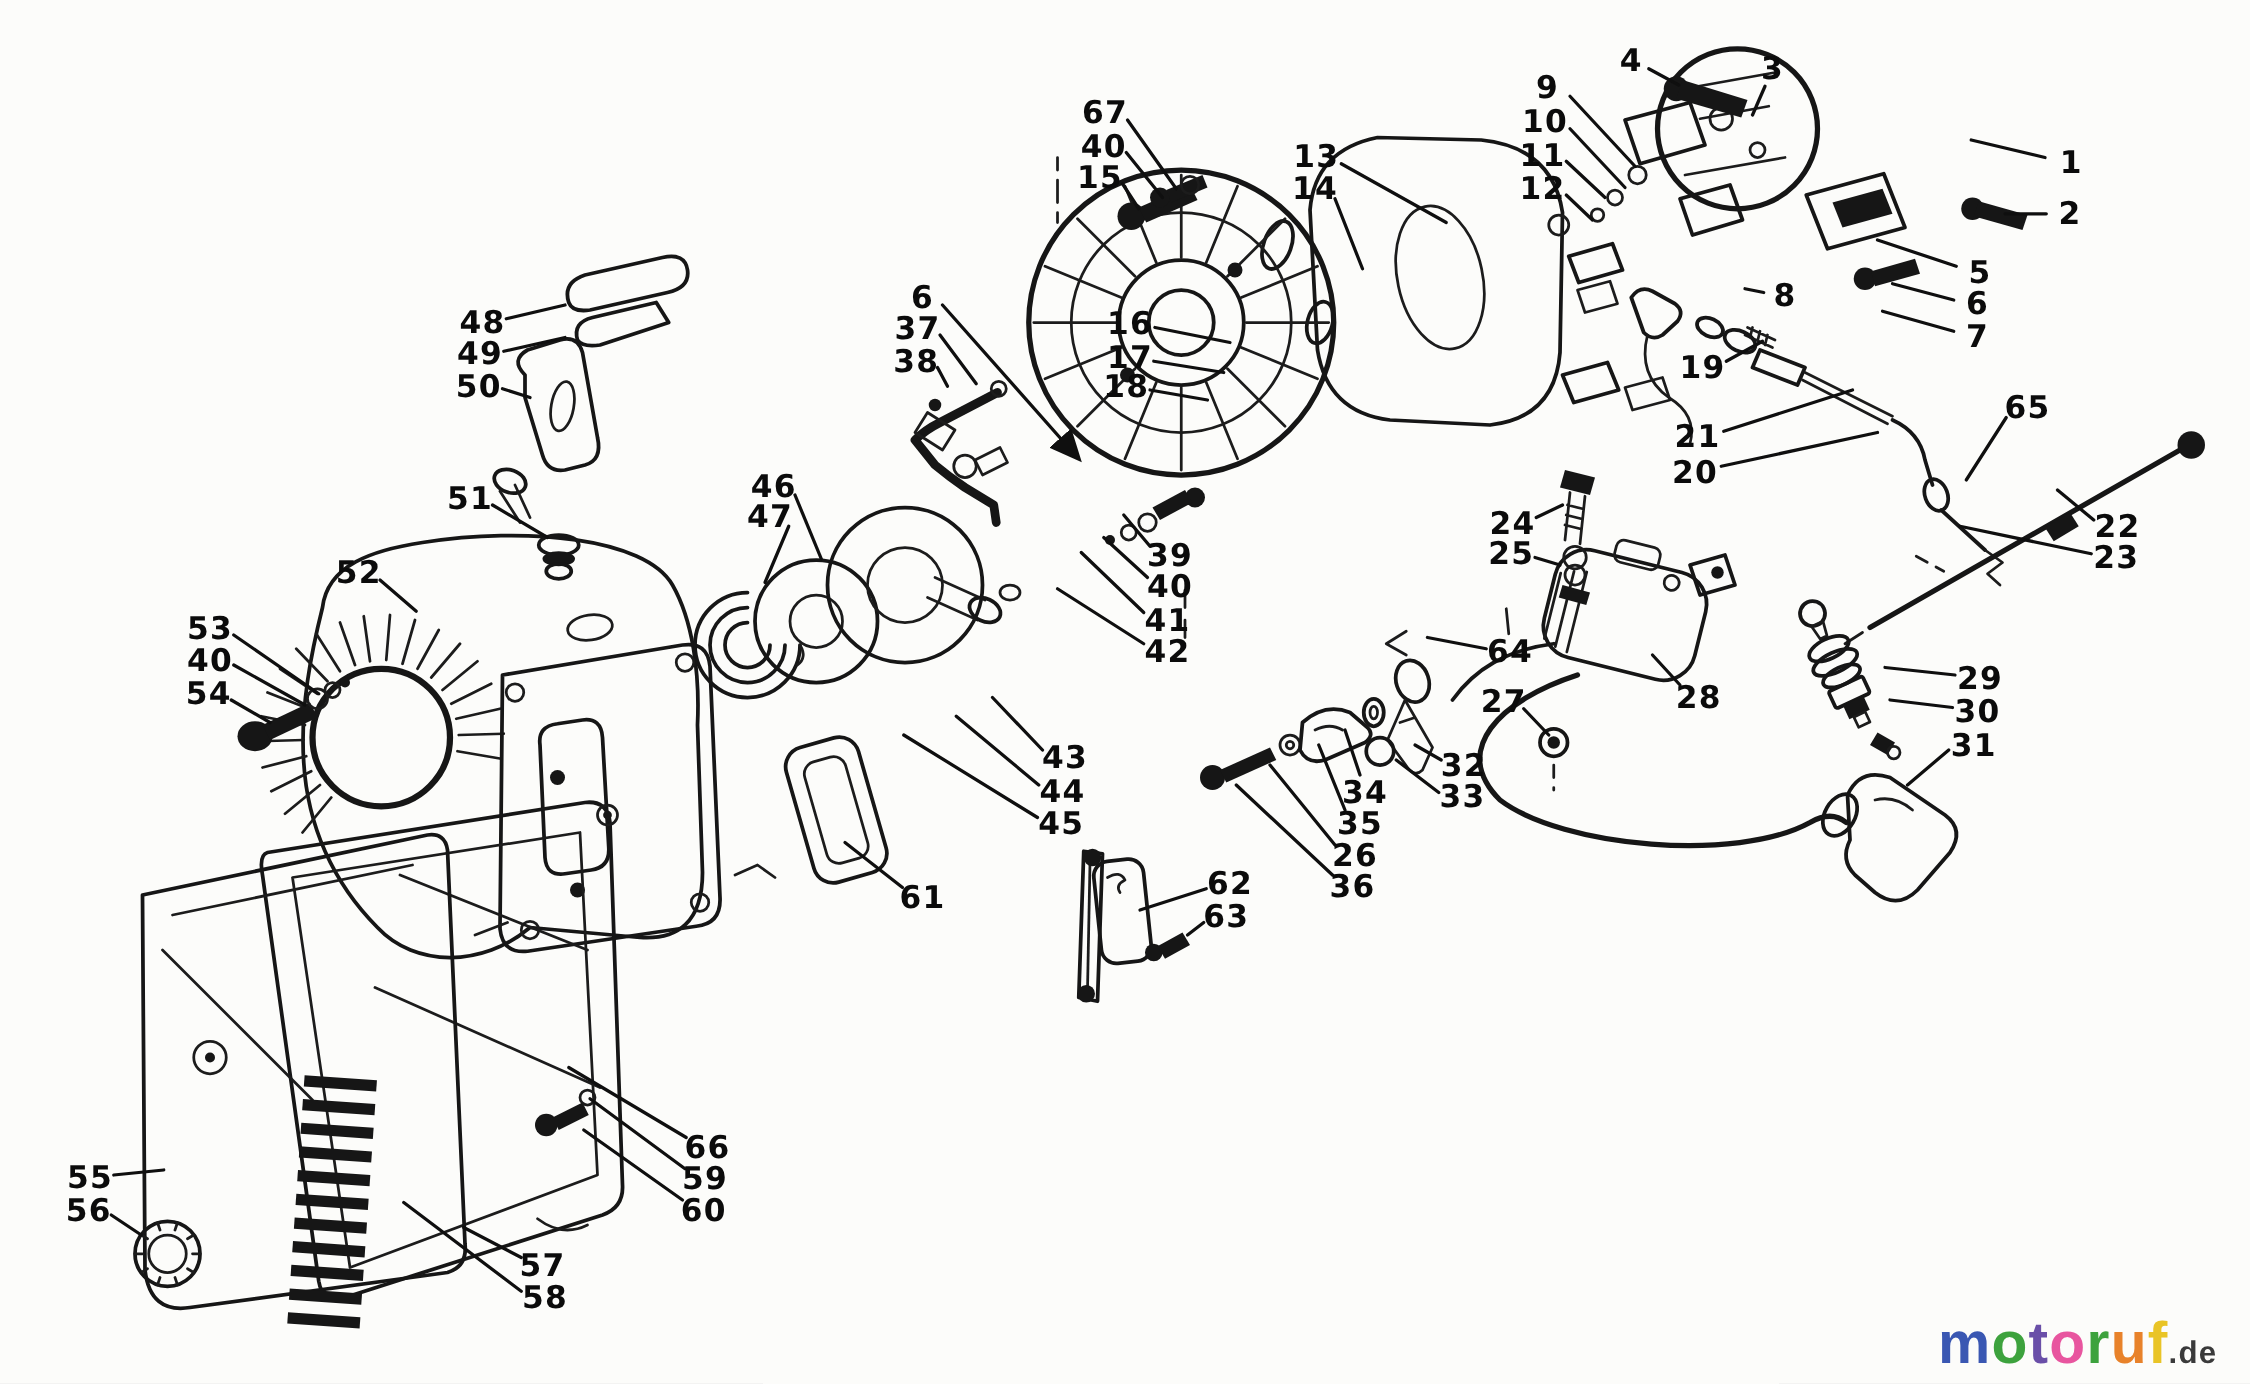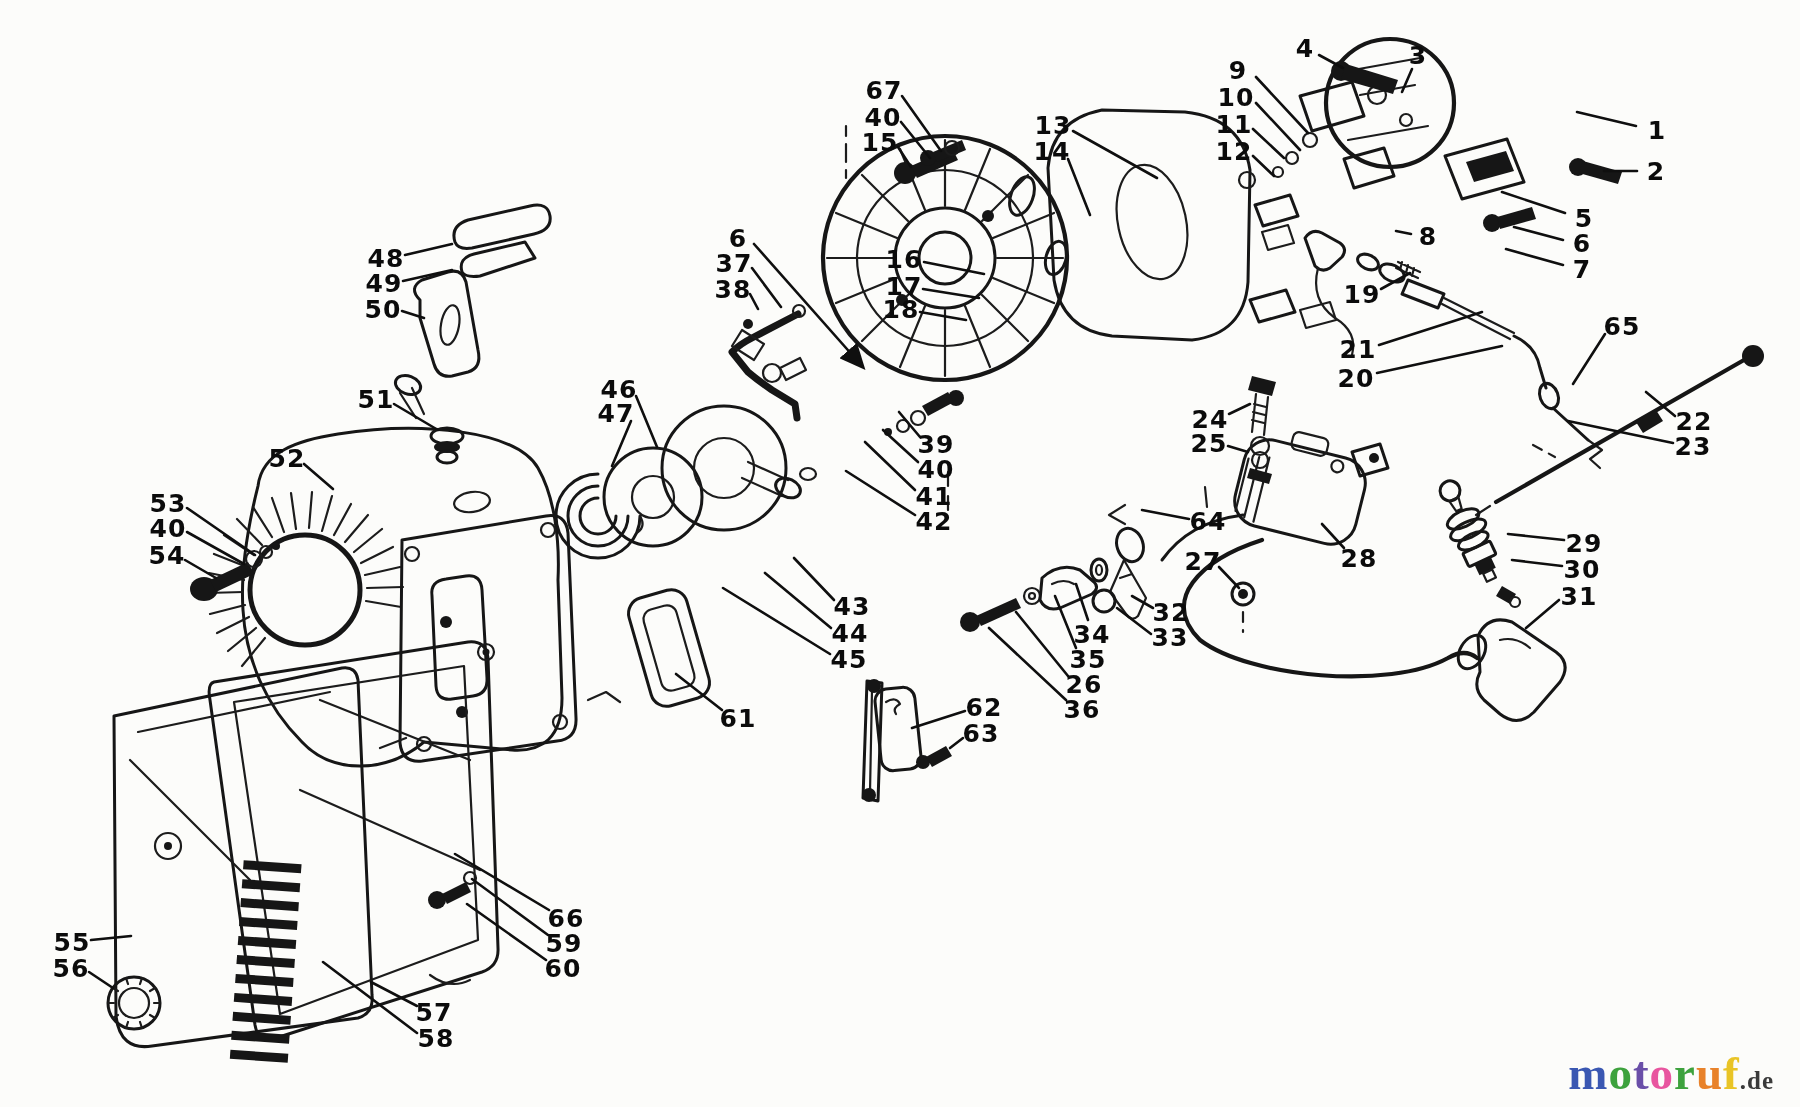--- a/index.html
+++ b/index.html
@@ -10,21 +10,21 @@
   .s {stroke:#161616;fill:none;stroke-width:3;stroke-linecap:round;stroke-linejoin:round;}
   .s4{stroke:#161616;fill:none;stroke-width:4.2;stroke-linecap:round;stroke-linejoin:round;}
   .s5{stroke:#161616;fill:none;stroke-width:5;stroke-linecap:round;stroke-linejoin:round;}
   .t {stroke:#1c1c1c;fill:none;stroke-width:2.2;stroke-linecap:round;stroke-linejoin:round;}
   .fillk{fill:#161616;stroke:none;}
   .dash{stroke-dasharray:10 8;}
   .leader{stroke:#0f0f0f;stroke-width:2.6;stroke-linecap:round;fill:none;}
   .part-num{font-family:"DejaVu Sans",sans-serif;font-weight:bold;font-size:25px;fill:#0b0b0b;
             text-anchor:middle;dominant-baseline:central;letter-spacing:1px;}
   .watermark{position:absolute;right:26px;bottom:10px;
-             font-family:Liberation Serif, serif;font-weight:bold;font-size:47px;line-height:1;
+             font-family:Liberation Sans, sans-serif;font-weight:bold;font-size:47px;line-height:1;
              letter-spacing:1px;user-select:none;text-align:right;}
   .watermark .suffix{font-size:25px;font-weight:bold;}
 </style>
 </head>
 <body>
 
 <div class="stage">
   <svg viewBox="0 0 1800 1107" width="1800" height="1107">
     <defs>
       <marker id="arrowhead" markerWidth="10" markerHeight="9" refX="8" refY="4.5" orient="auto">

